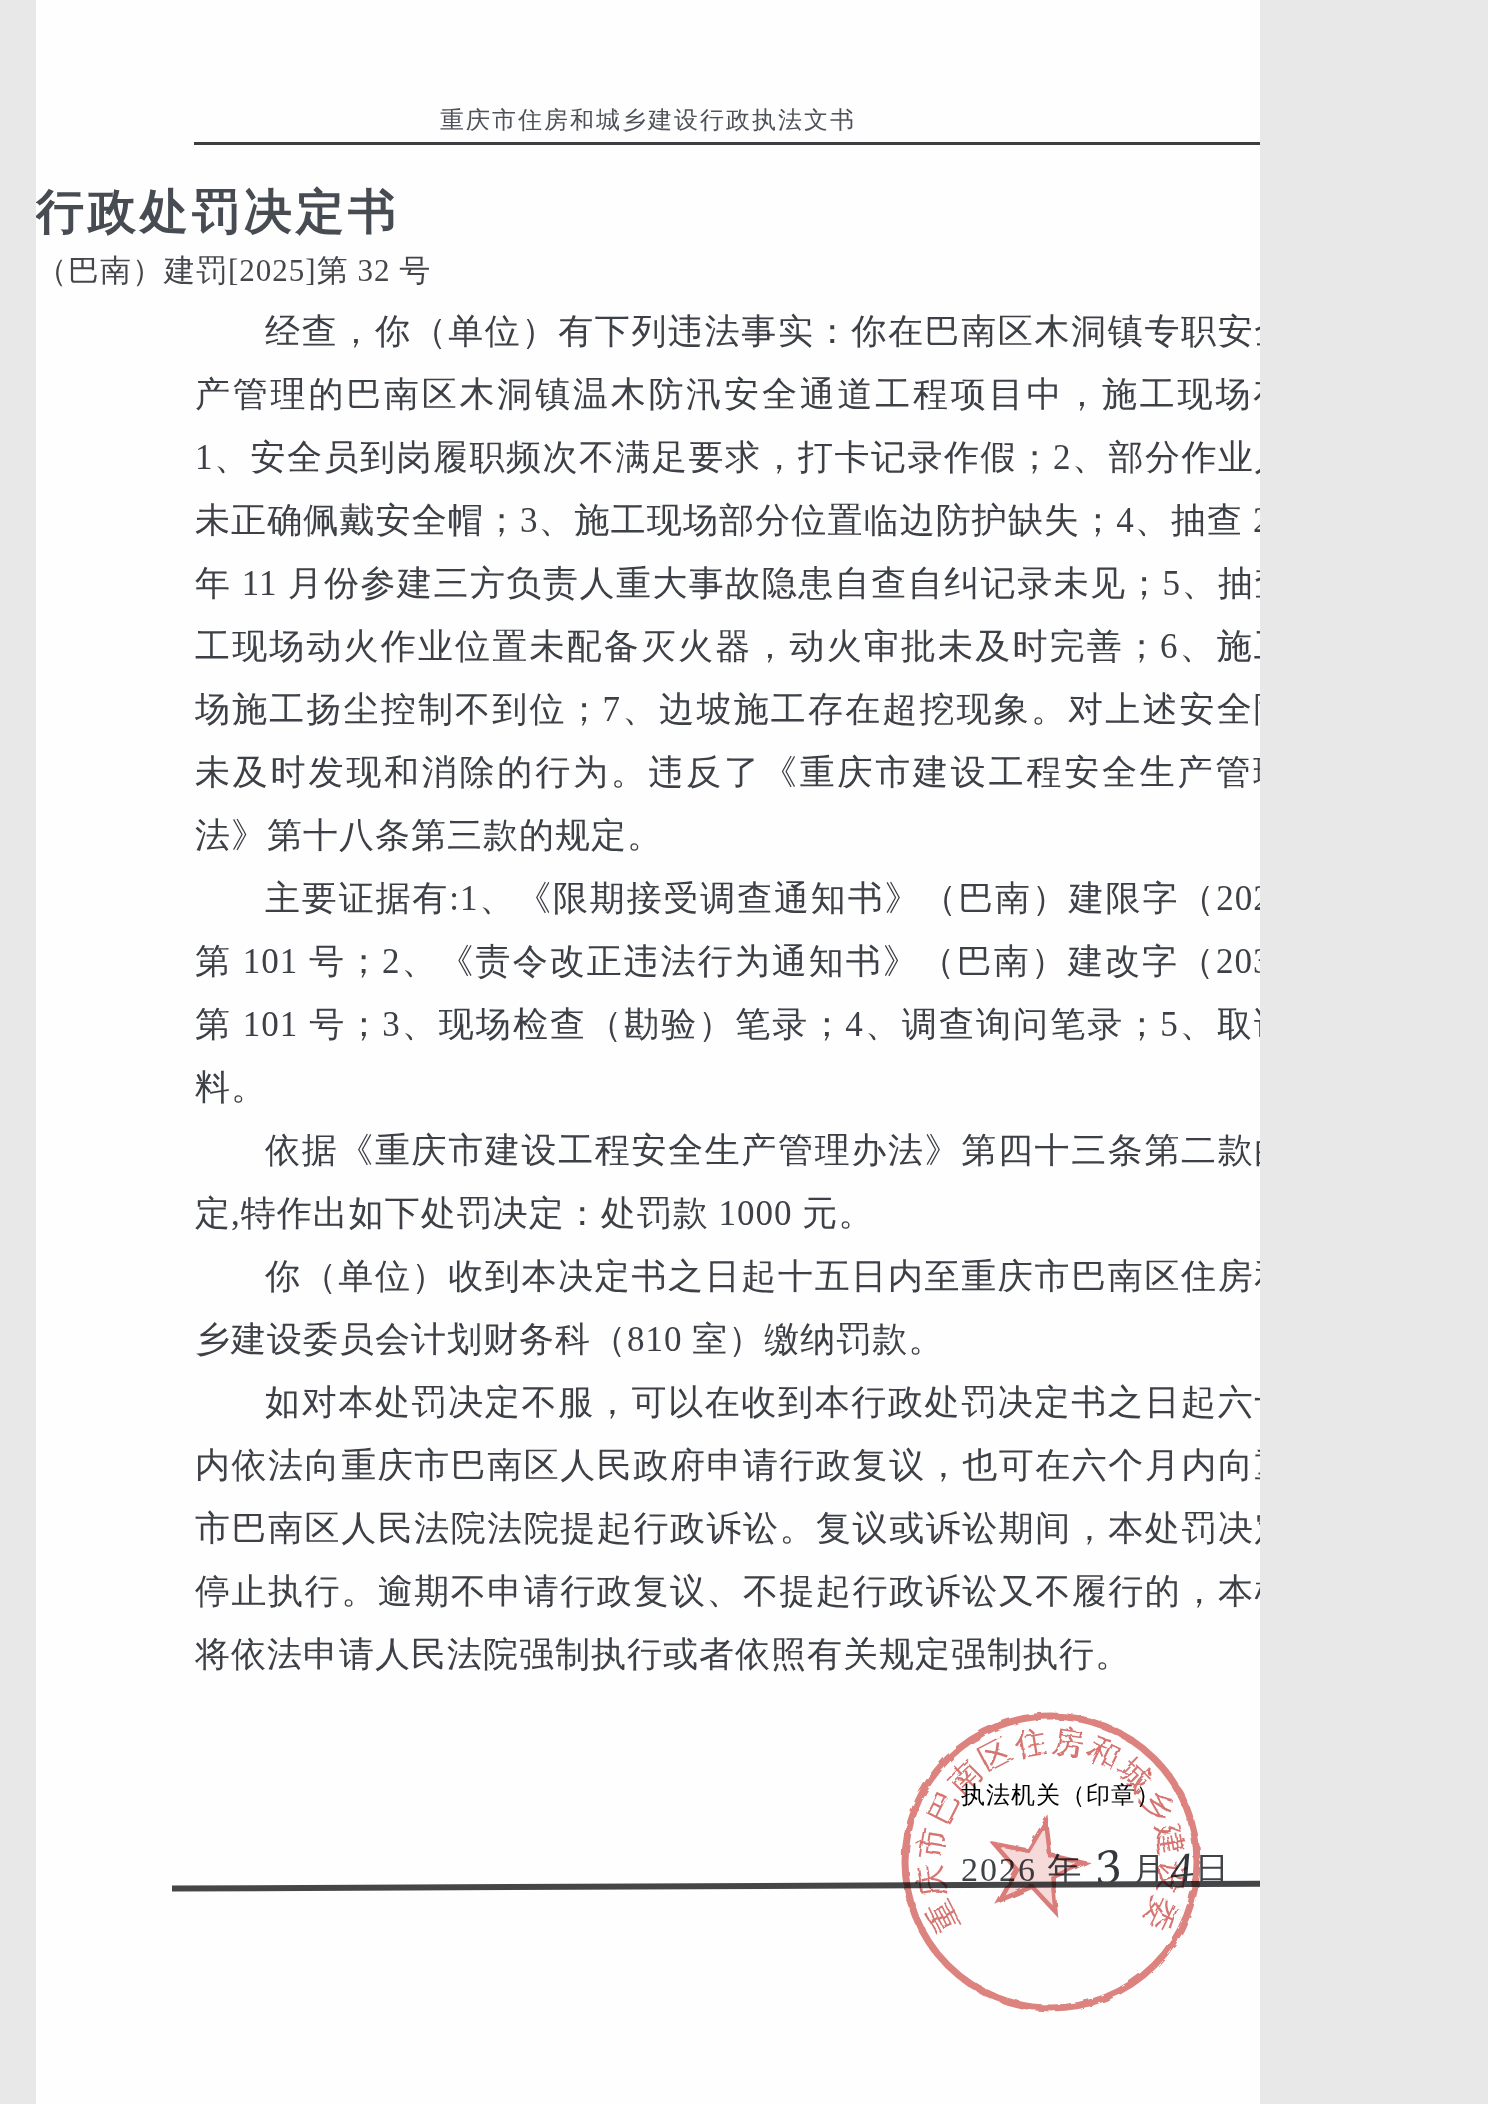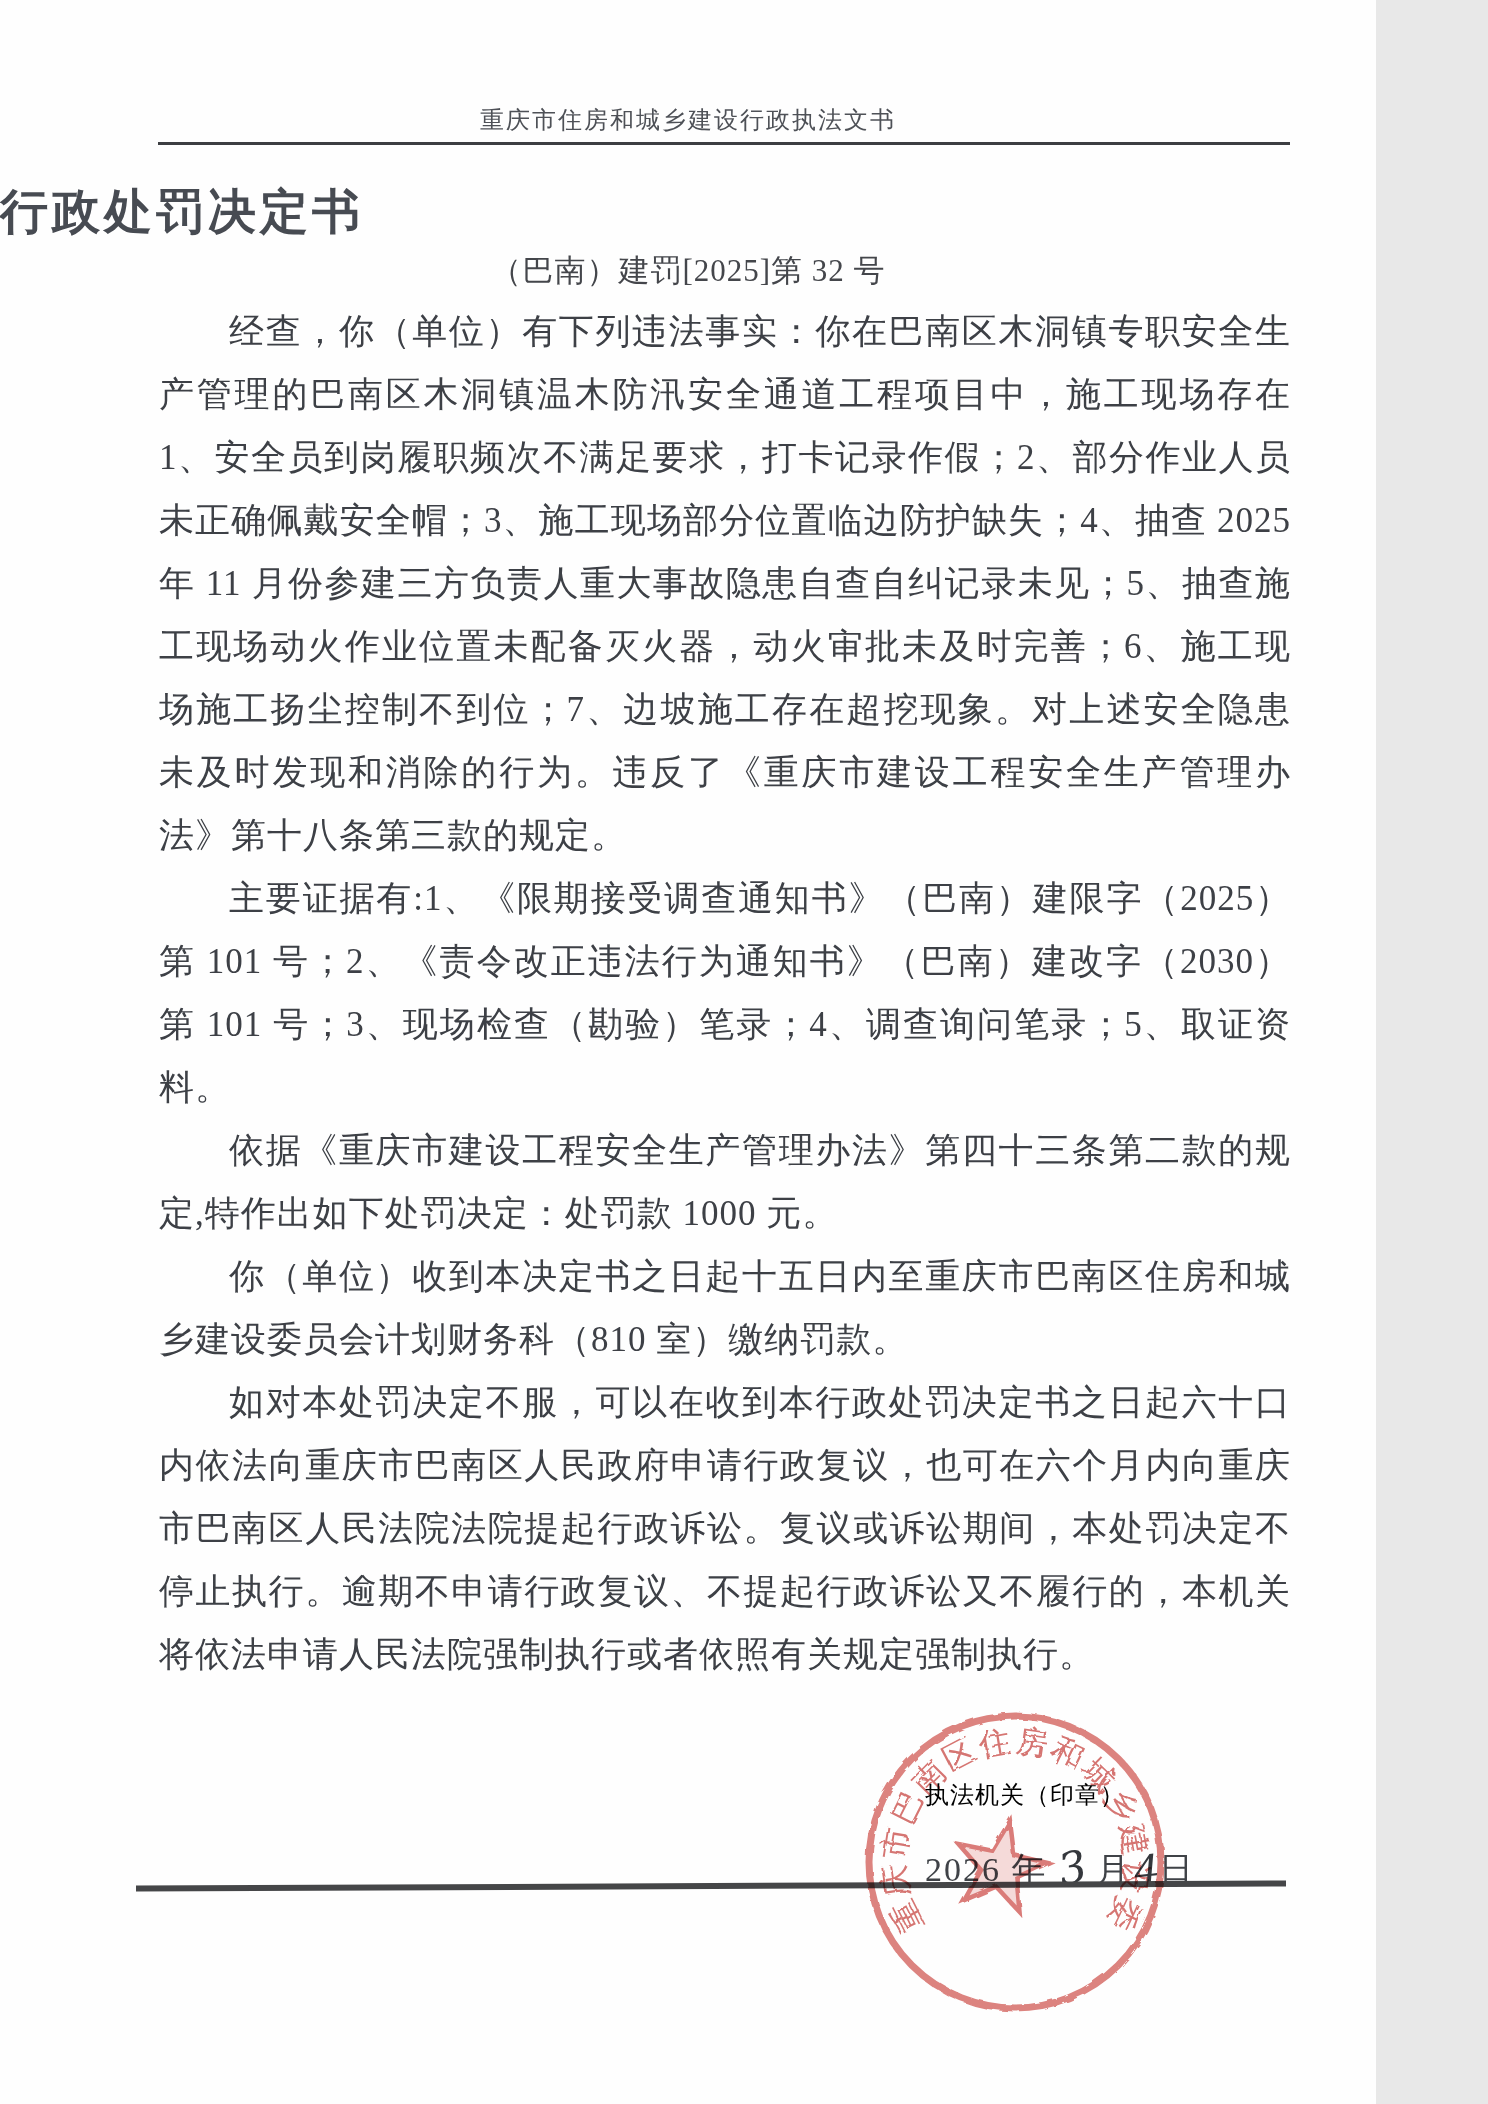--- a/index.html
+++ b/index.html
@@ -1,40 +1,41 @@
 <!DOCTYPE html>
 <html lang="zh"><head>
 <meta charset="utf-8">
 <style>
   html,body{margin:0;padding:0;background:#e8e8e8;}
   #page{
     position:relative;
-    width:1376px;height:2104px;
+    width:1224px;height:2104px;
     background:#fefefe;
     overflow:hidden;
     font-family:"Liberation Serif", serif;
     color:#3d4046;
+    margin-left:36px;
   }
   
   .doc-type{
     position:absolute;top:104px;left:0;width:100%;
     text-align:center;font-size:24px;letter-spacing:2px;color:#4e5157;
   }
   .header-rule{
     position:absolute;top:142px;left:158px;width:1132px;height:3px;
     background:#3c3e42;
   }
   .doc-title{
     position:absolute;top:180px;left:0;width:100%;
     text-align:left;font-family:"Liberation Sans", sans-serif;
     font-size:48px;font-weight:700;letter-spacing:4px;color:#474b52;
   }
   .doc-number{
     position:absolute;top:250px;left:0;width:100%;
-    text-align:center;font-size:31px;color:#44464b;letter-spacing:1px;
+    text-align:left;font-size:31px;color:#44464b;letter-spacing:1px;
   }
   
   .body-block{
     position:absolute;top:300px;left:159px;width:1132px;
     font-size:35px;line-height:63px;letter-spacing:1px;
     text-align:justify;text-justify:inter-character;
   }
   .kv-line{white-space:nowrap;}
   .kv-line .val{margin-left:14px;}
   .para{text-indent:2em;font-family:Liberation Serif, serif;}

